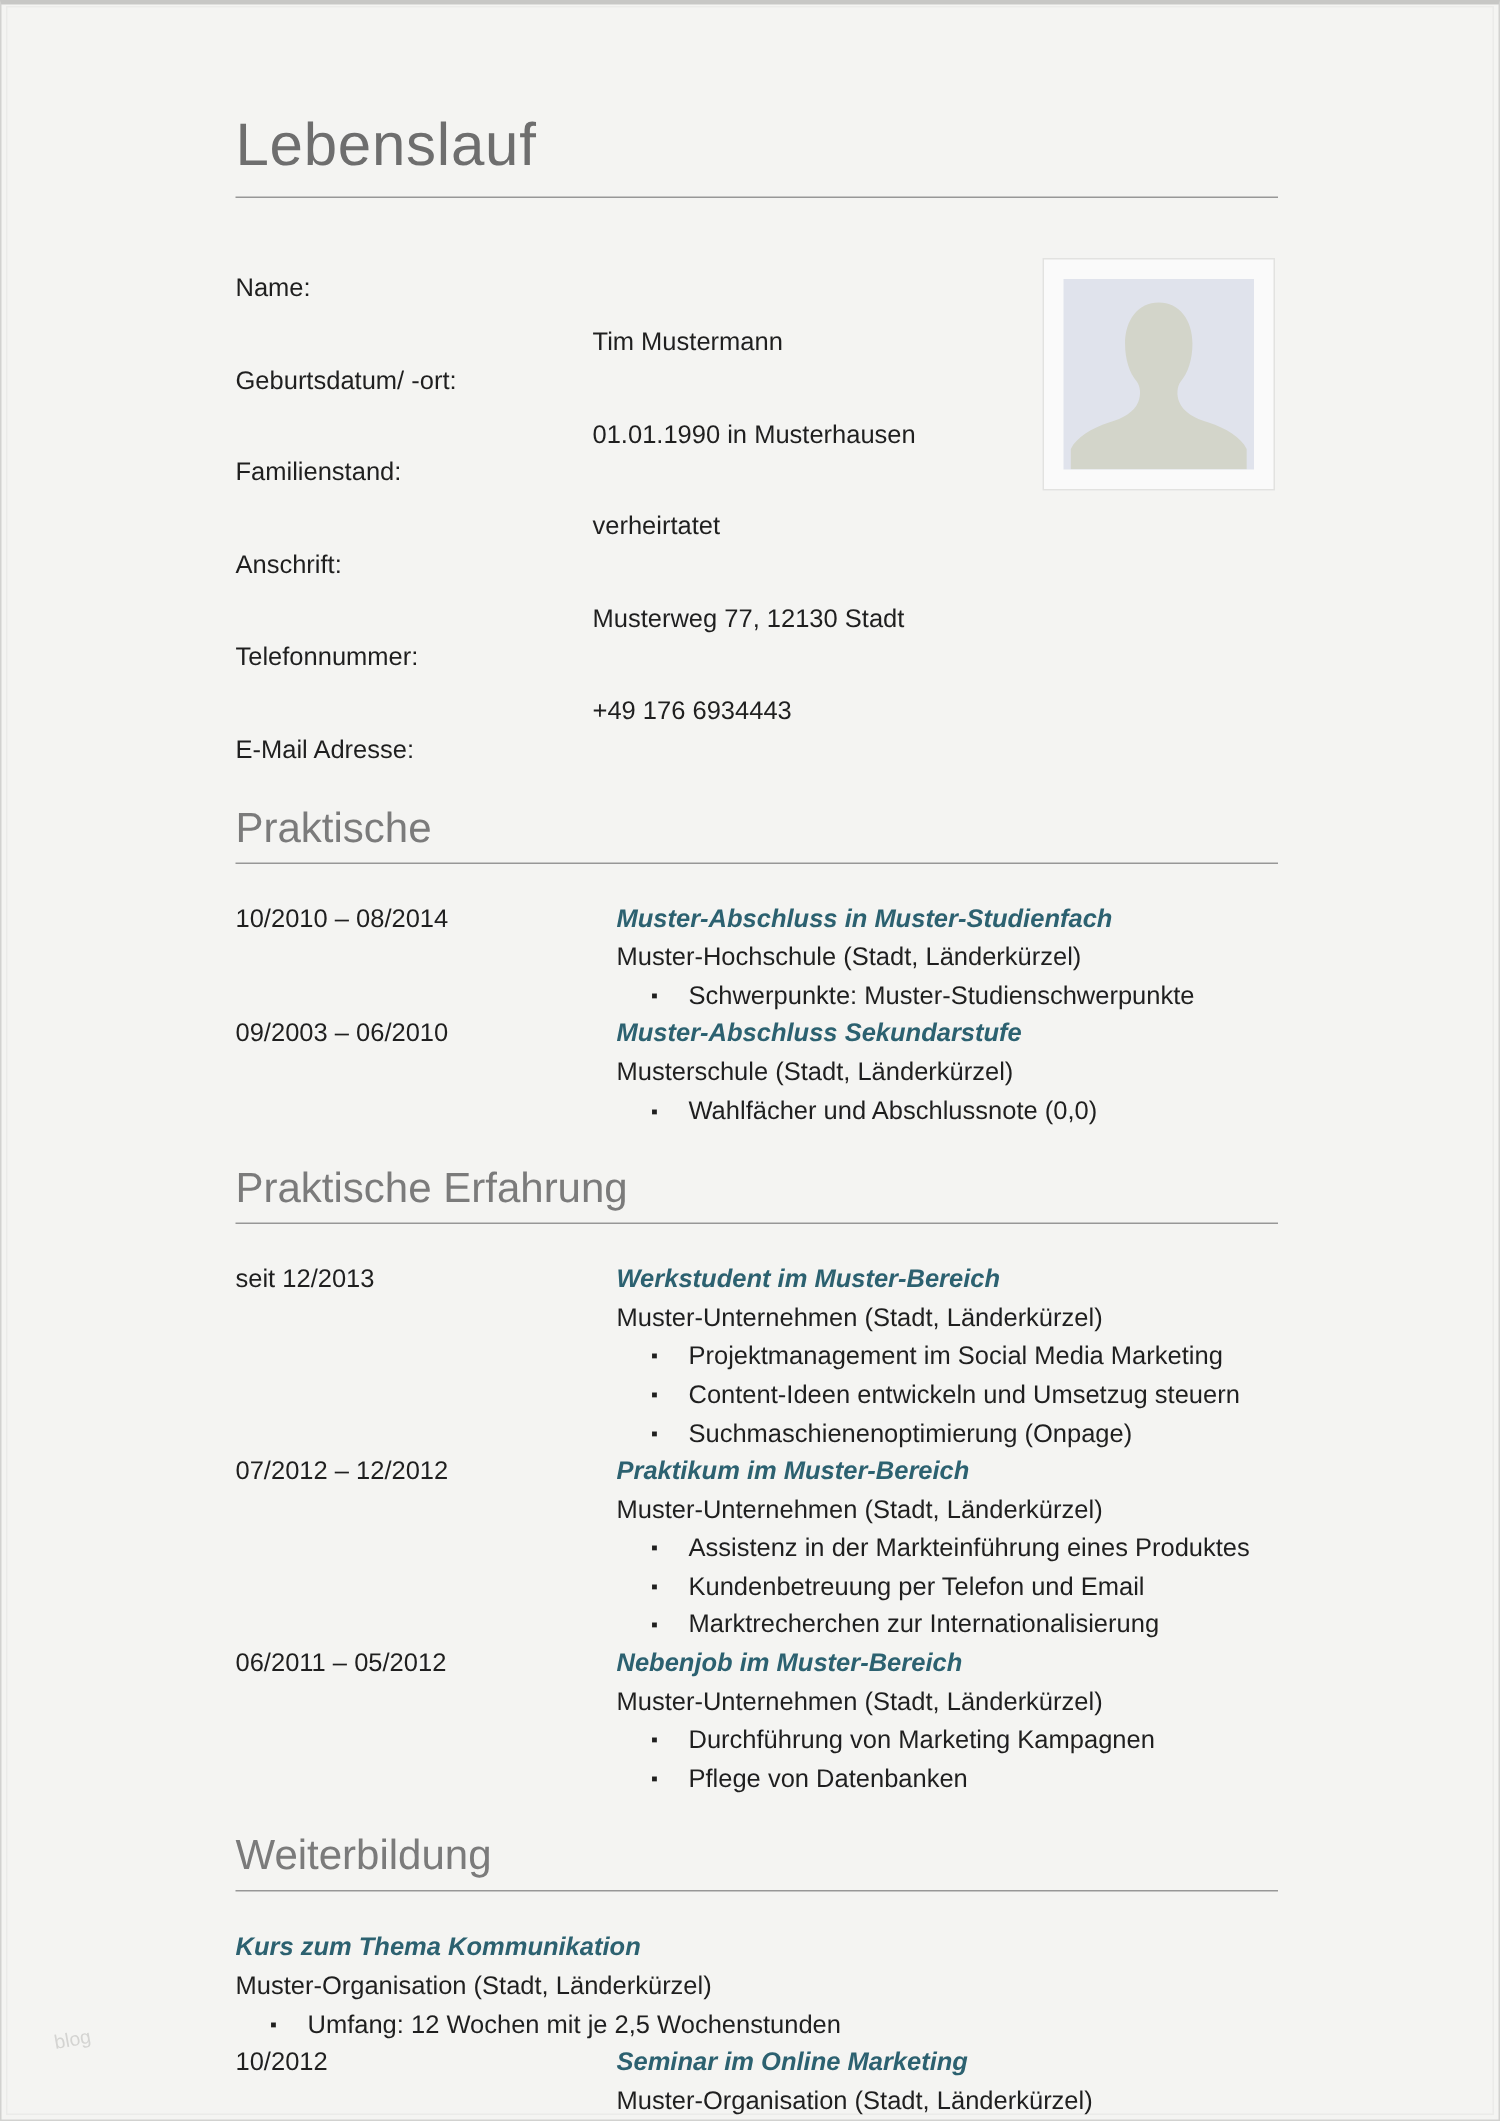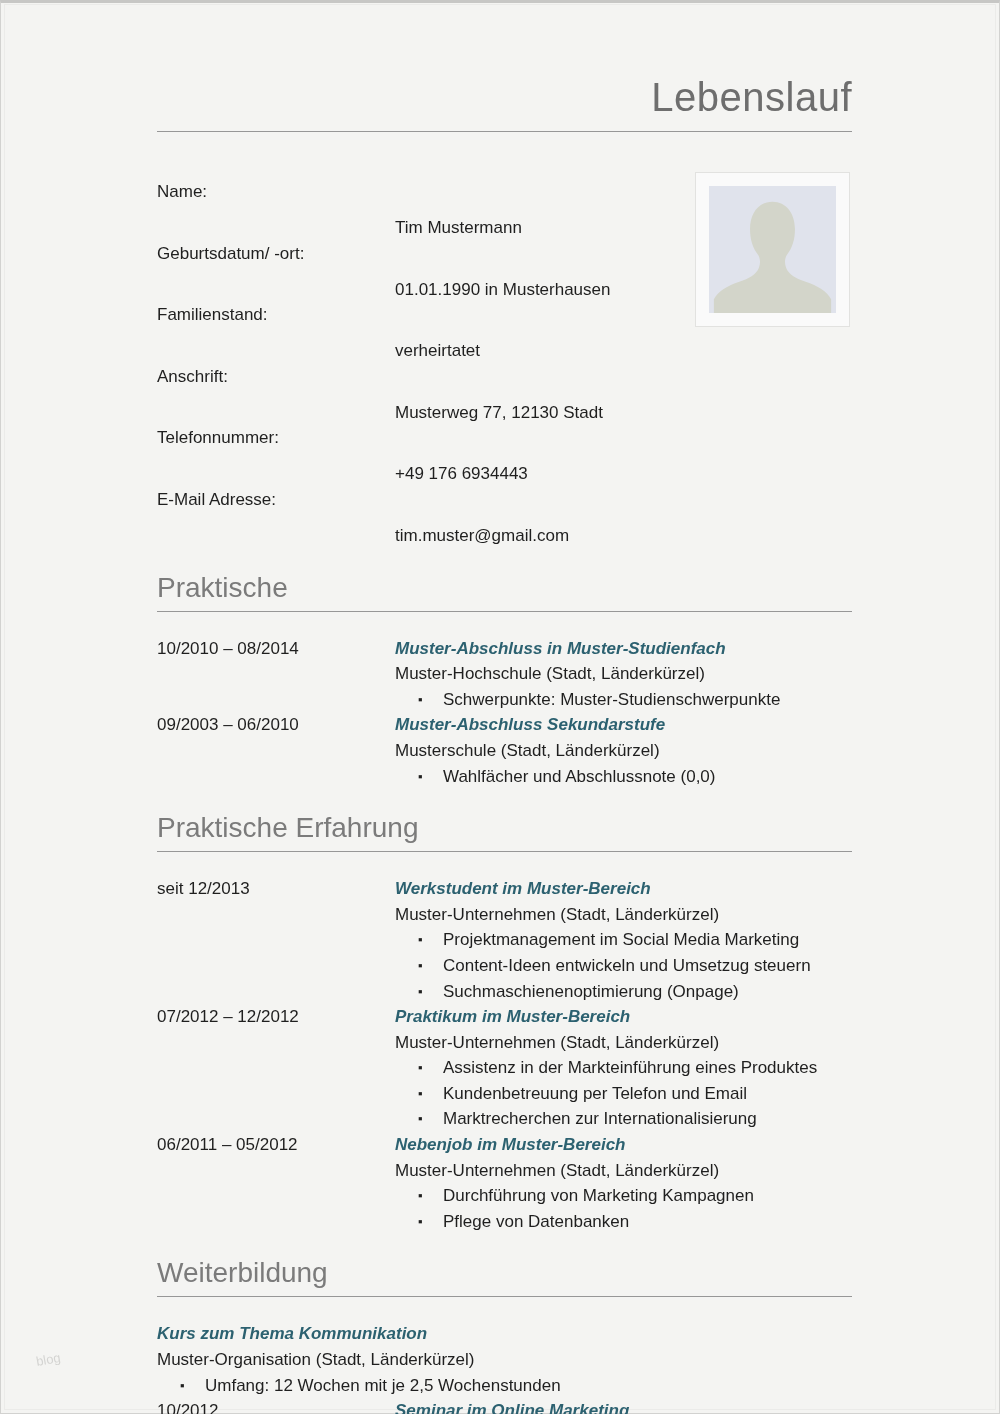--- a/index.html
+++ b/index.html
@@ -27,21 +27,20 @@
     position:absolute;
     left:157px; top:0;
     width:695px;
   }
   .doc-title {
     margin-top:76px;
     font-size:40px;
     line-height:42px;
     color:#6e6e6e;
     letter-spacing:0.5px;
-    text-align:right;
   }
   .title-rule { border:none; border-top:1px solid #979797; margin:13px 0 0 0; }
   .personal {
     margin-top:47px;
     position:relative;
     font-size:17px;
     line-height:25.6px;
   }
   .info-row { display:flex; }
   .info-label { width:238px; flex:0 0 238px; }
@@ -65,21 +64,21 @@
     font-size:28px;
     line-height:30px;
     color:#7b7b7b;
   }
   .section-rule { border:none; border-top:1px solid #979797; margin:8px 0 0 0; }
   .entries {
     margin-top:24px;
     font-size:17px;
     line-height:25.6px;
   }
-  .entry { display:flex; }
+  .entry { display:flex;gap:16px; }
   .entry-date { width:238px; flex:0 0 238px; }
   .entry-body { flex:1; }
   .entry-title { font-weight:bold; color:#2c6170;font-style:italic; }
   ul.bullets { margin:0; padding:0; list-style:none; }
   ul.bullets li { position:relative; padding-left:48px; }
   ul.bullets li::before {
     content:"▪";
     position:absolute;
     left:23px; top:0;
     font-size:13px;
@@ -129,21 +128,20 @@
     <div class="info-row">
       <div class="info-label">Anschrift:</div>
       <div class="info-value">Musterweg 77, 12130 Stadt</div>
     </div>
     <div class="info-row">
       <div class="info-label">Telefonnummer:</div>
       <div class="info-value">+49 176 6934443</div>
     </div>
     <div class="info-row">
       <div class="info-label">E-Mail Adresse:</div>
-      <div class="info-value">tim.muster@gmail.com</div>
     </div>
   </div>
 
   <div class="section">
     <div class="section-heading">Praktische</div>
     <hr class="section-rule">
     <div class="entries">
 
       <div class="entry">
         <div class="entry-date">10/2010 – 08/2014</div>

